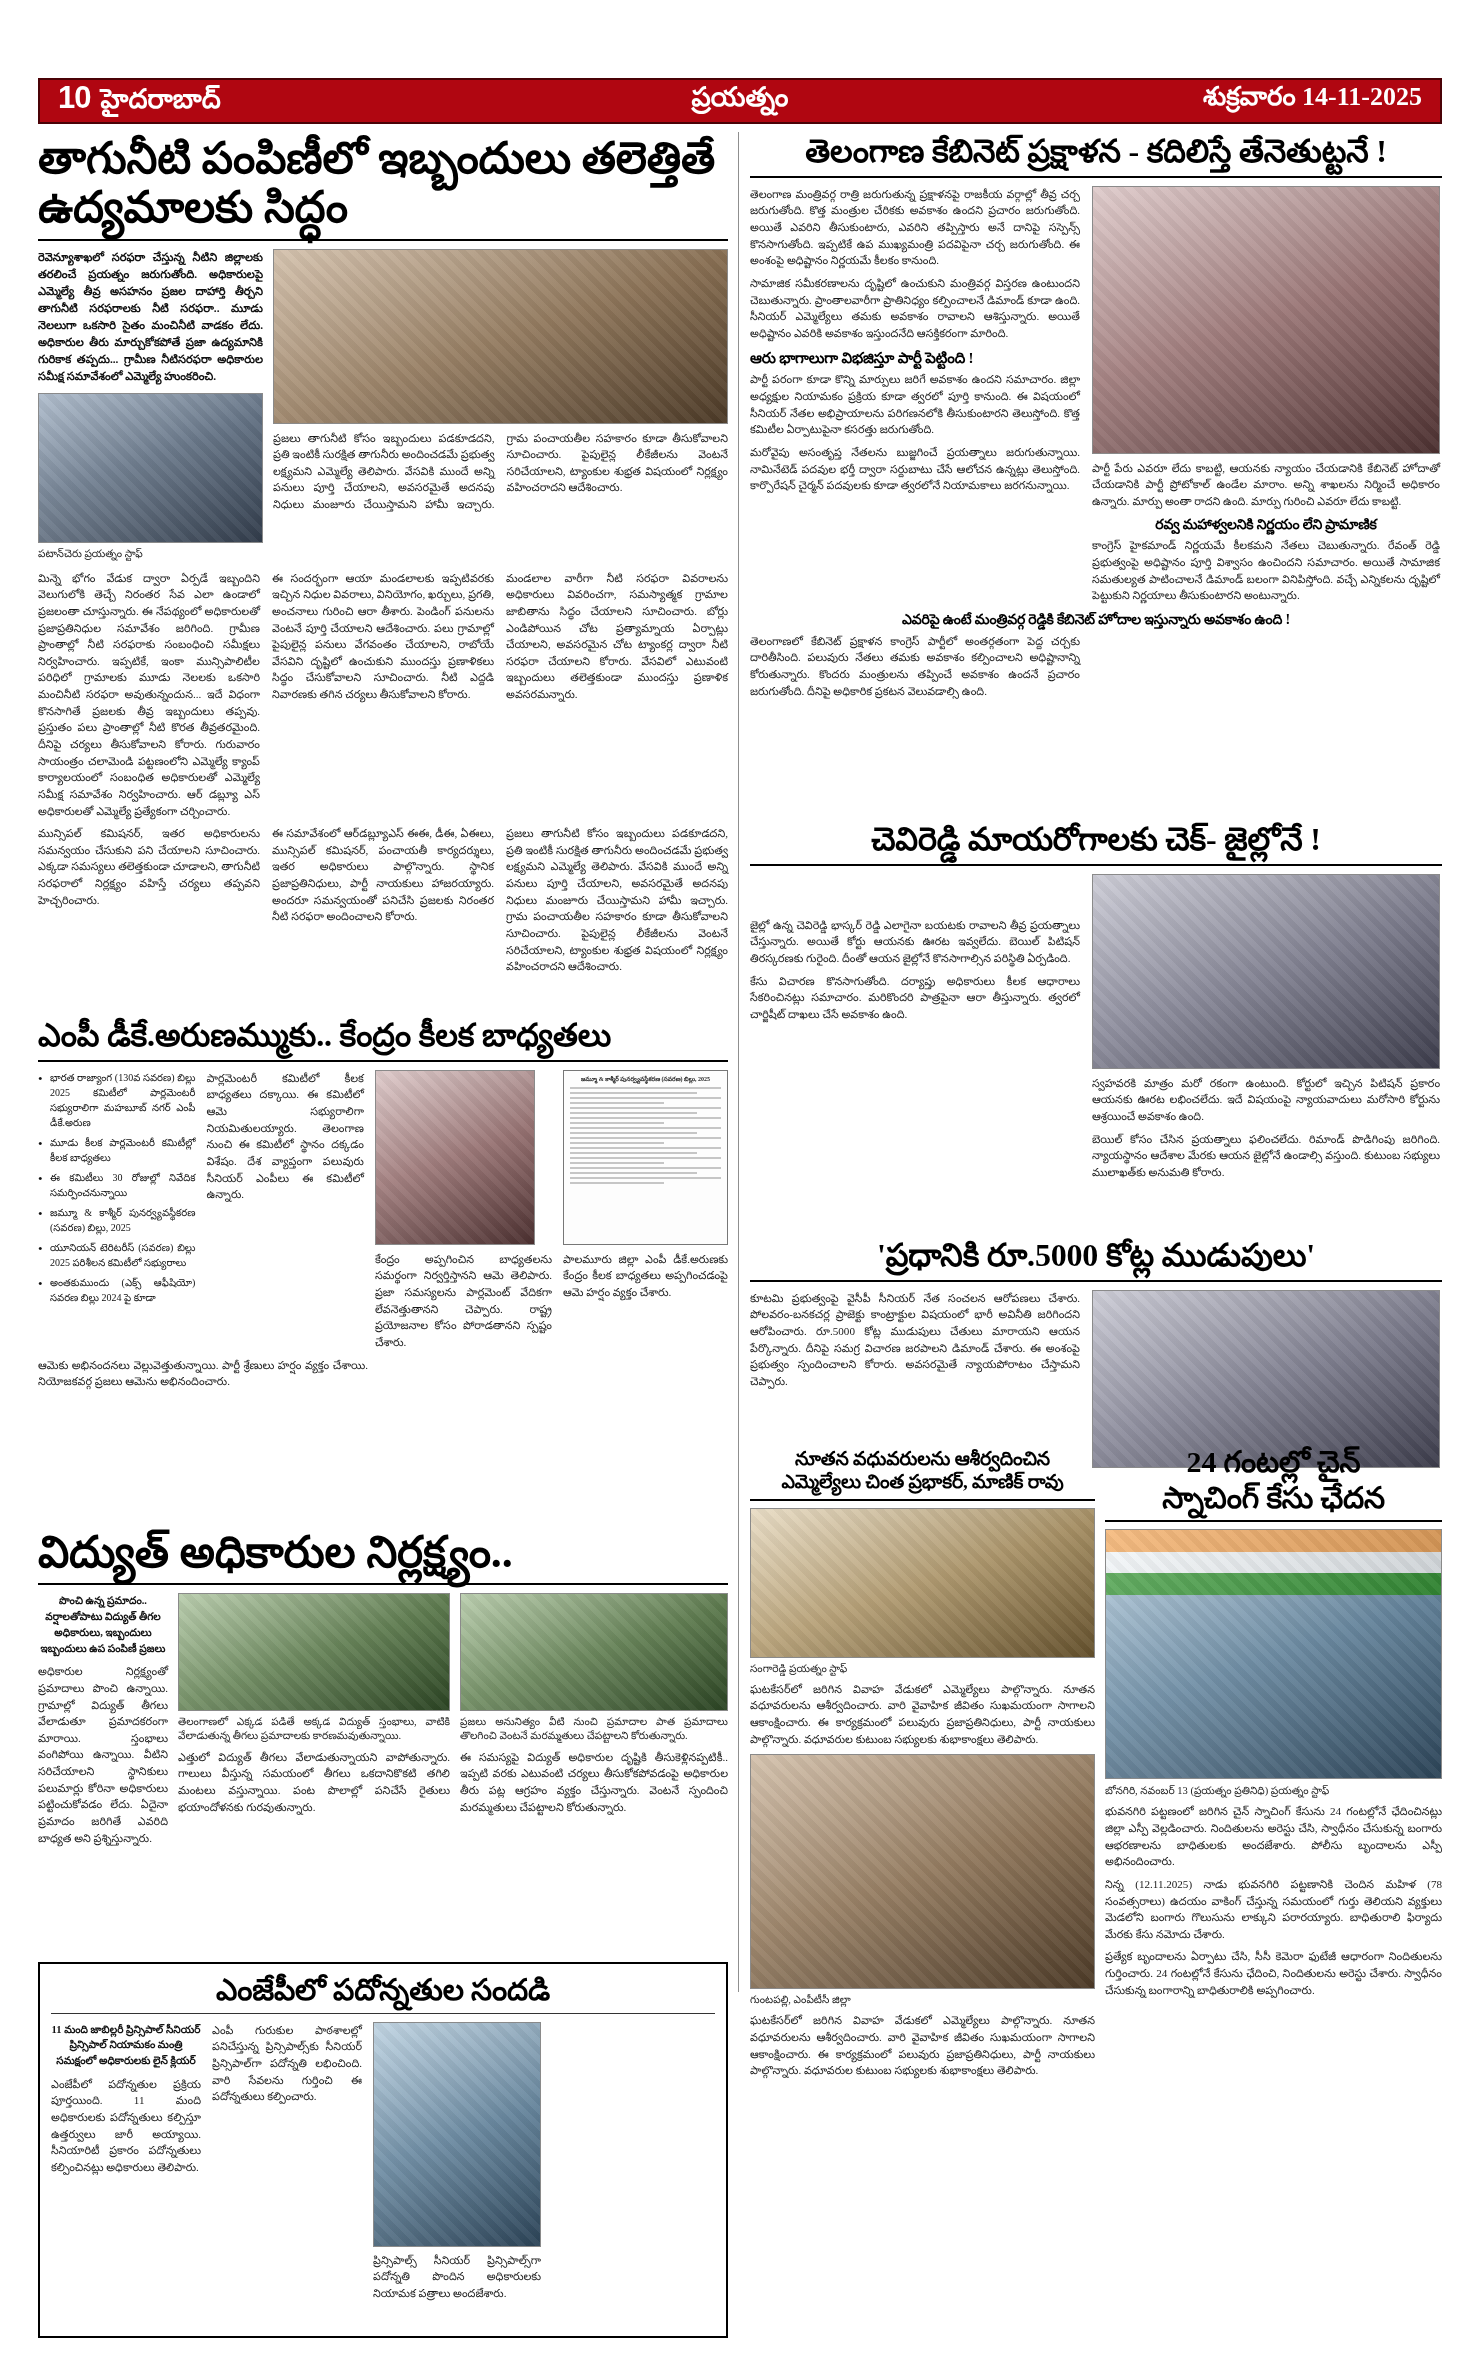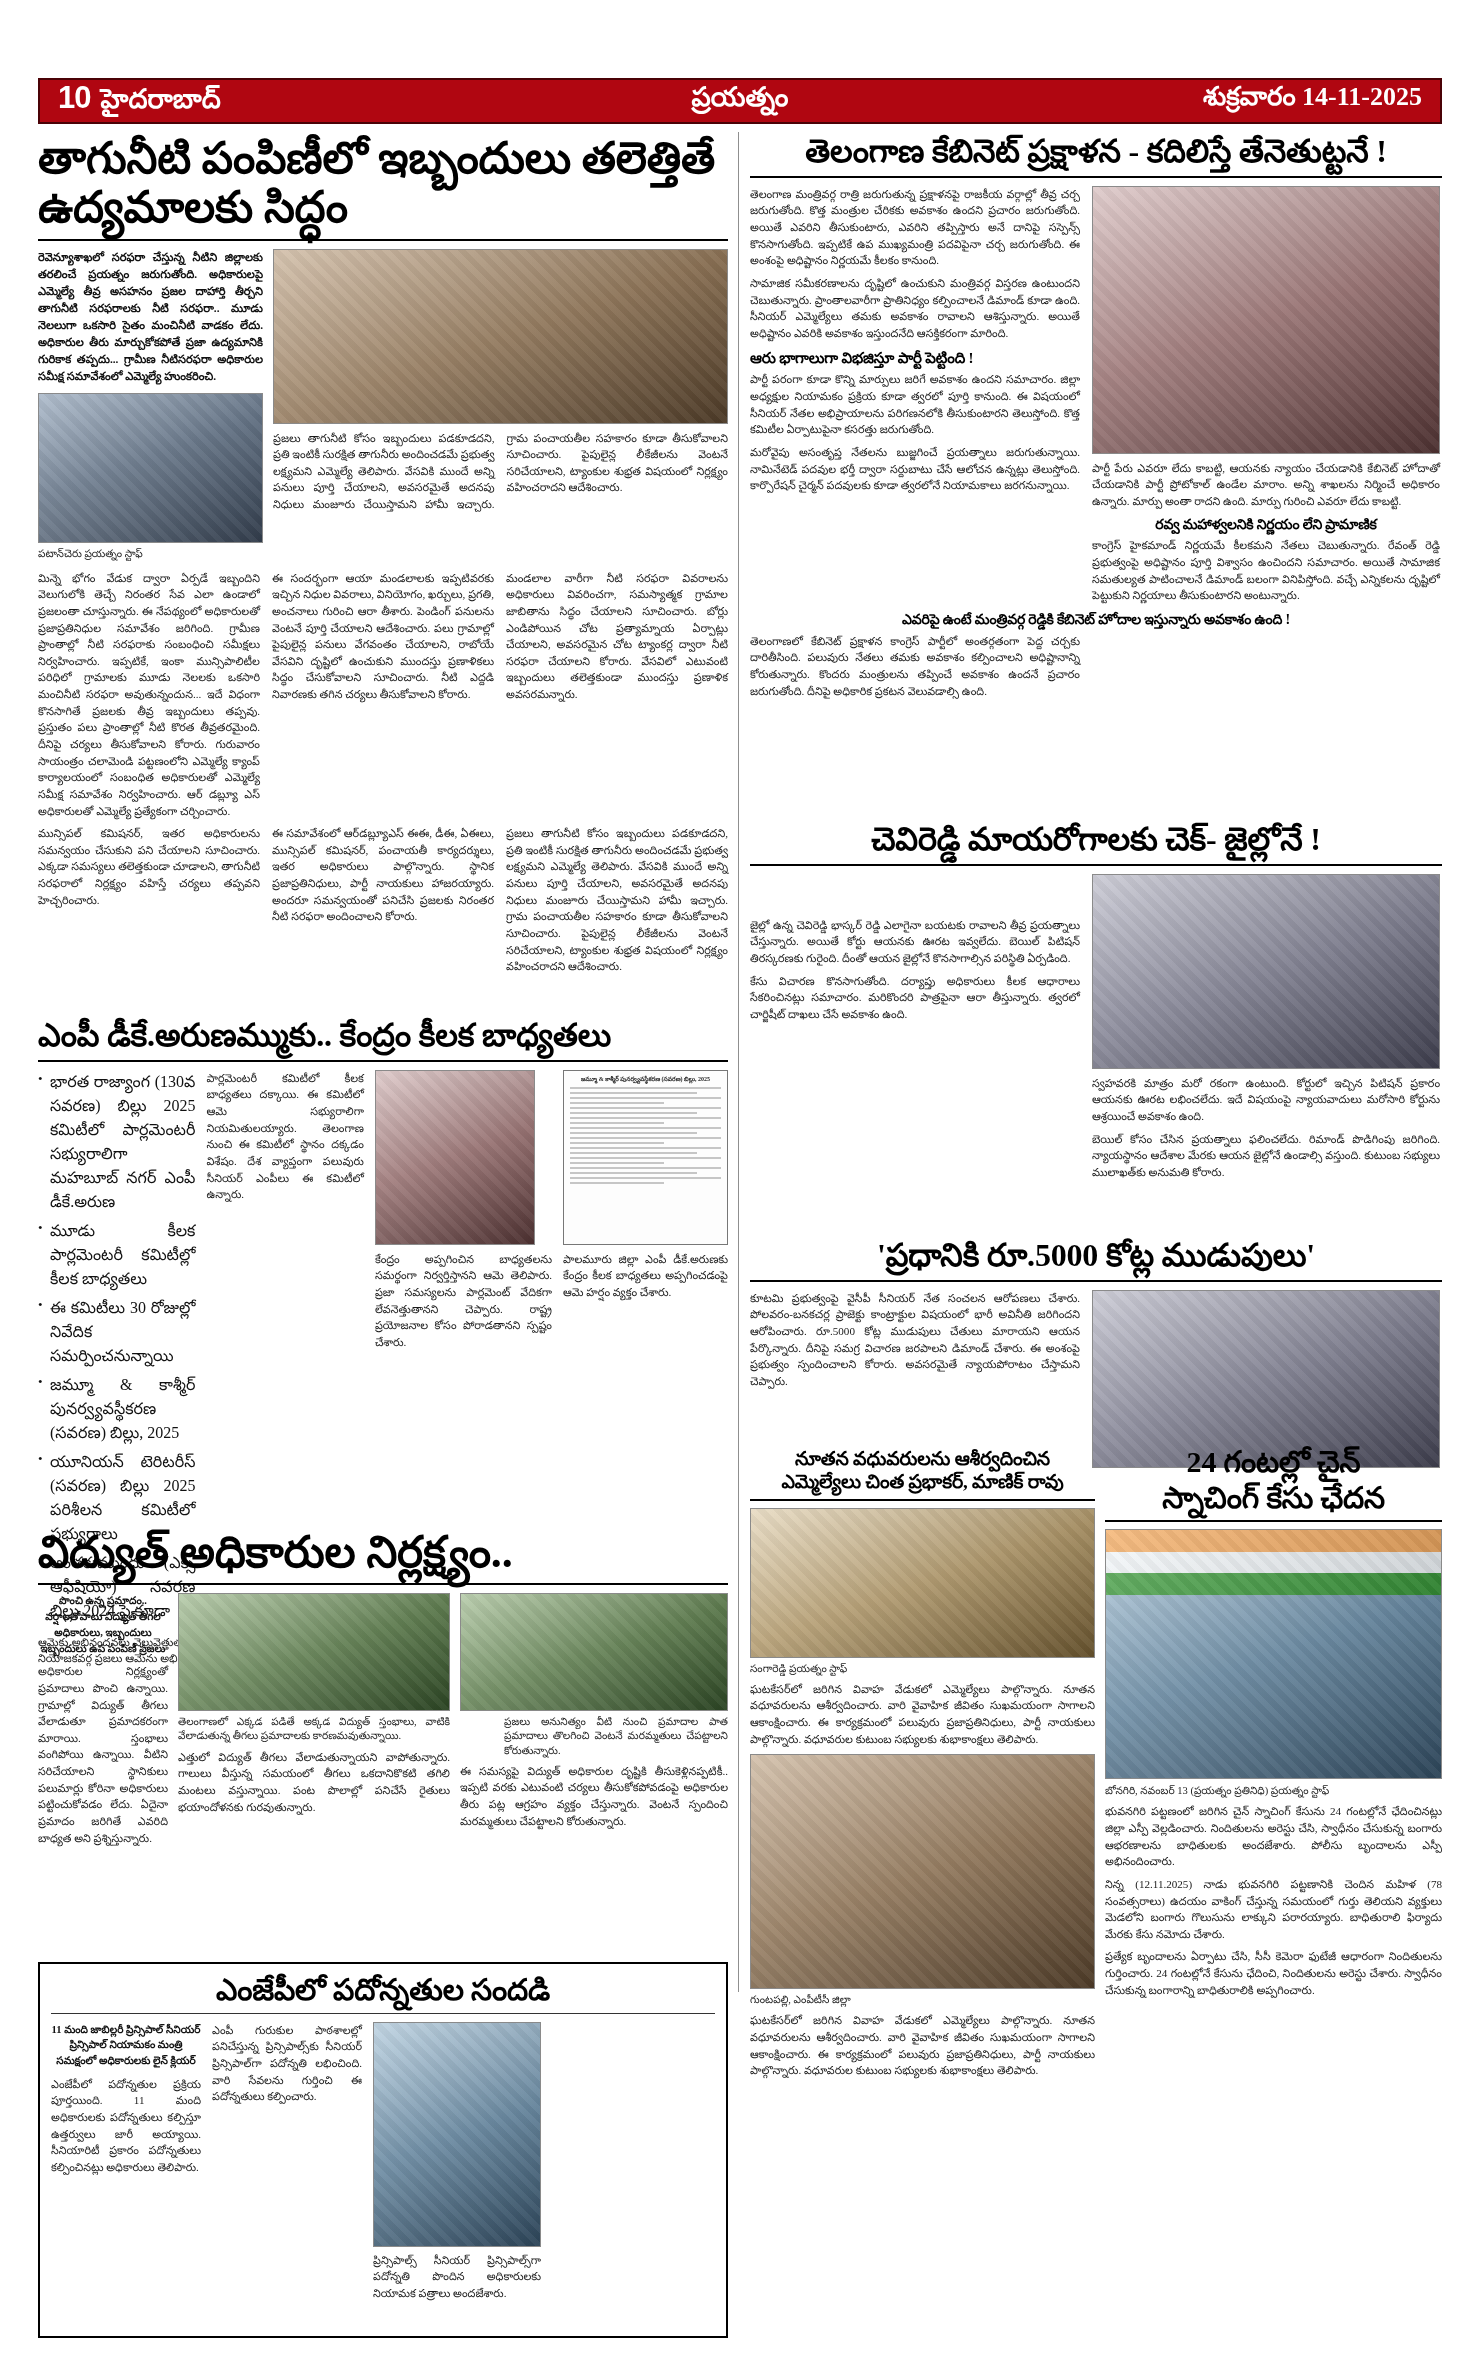--- a/index.html
+++ b/index.html
@@ -74,21 +74,21 @@
   .ph-f{background:linear-gradient(160deg,#e0cfae,#b79a63 50%,#7a6236);}
   .ph-g{background:linear-gradient(160deg,#a8c4d8,#5f87a5 50%,#36536b);}
   .box{border:2px solid #000;box-sizing:border-box;}
   .col{box-sizing:border-box;}
   .dek{
     font-size:11.4px;line-height:1.5;font-weight:700;color:#111;
     text-align:justify;
   }
   .bullets{margin:0;padding:0;list-style:none;}
   .bullets li{
-    font-size:16px;line-height:1.5;text-align:justify;
+    font-size:10px;line-height:1.5;text-align:justify;
     margin-bottom:5px;padding-left:12px;position:relative;
   }
   .bullets li::before{
     content:"\2022";position:absolute;left:0;top:-1px;font-size:13px;
   }
   .doc-thumb{
     background:#fdfdfd;border:1px solid #777;box-sizing:border-box;
     padding:5px 6px;overflow:hidden;
   }
   .doc-thumb .dt-h{font-size:6px;font-weight:700;text-align:center;line-height:1.3;color:#222;}
@@ -253,21 +253,21 @@
         <div class="dek" style="font-size:10.5px;text-align:center;">పొంచి ఉన్న ప్రమాదం.. వర్షాలతోపాటు విద్యుత్ తీగల అధికారులు, ఇబ్బందులు ఇబ్బందులు ఉప పంపిణీ ప్రజలు</div>
         <div class="body-txt" style="margin-top:7px;">అధికారుల నిర్లక్ష్యంతో ప్రమాదాలు పొంచి ఉన్నాయి. గ్రామాల్లో విద్యుత్ తీగలు వేలాడుతూ ప్రమాదకరంగా మారాయి. స్తంభాలు వంగిపోయి ఉన్నాయి. వీటిని సరిచేయాలని స్థానికులు పలుమార్లు కోరినా అధికారులు పట్టించుకోవడం లేదు. ఏదైనా ప్రమాదం జరిగితే ఎవరిది బాధ్యత అని ప్రశ్నిస్తున్నారు.</div>
       </div>
       <div class="col" style="width:272px;">
         <div class="photo ph-c" style="width:272px;height:118px;"></div>
         <div class="cap" style="margin-top:4px;text-align:justify;font-weight:400;">తెలంగాణలో ఎక్కడ పడితే అక్కడ విద్యుత్ స్తంభాలు, వాటికి వేలాడుతున్న తీగలు ప్రమాదాలకు కారణమవుతున్నాయి.</div>
         <div class="body-txt" style="margin-top:5px;">ఎత్తులో విద్యుత్ తీగలు వేలాడుతున్నాయని వాపోతున్నారు. గాలులు వీస్తున్న సమయంలో తీగలు ఒకదానికొకటి తగిలి మంటలు వస్తున్నాయి. పంట పొలాల్లో పనిచేసే రైతులు భయాందోళనకు గురవుతున్నారు.</div>
       </div>
       <div class="col" style="width:268px;">
         <div class="photo ph-c" style="width:268px;height:118px;"></div>
-        <div class="cap" style="margin-top:4px;text-align:justify;font-weight:400;margin-left:44px;">ప్రజలు అనునిత్యం వీటి నుంచి ప్రమాదాల పాత ప్రమాదాలు తొలగించి వెంటనే మరమ్మతులు చేపట్టాలని కోరుతున్నారు.</div>
+        <div class="cap" style="margin-top:4px;text-align:justify;font-weight:400;">ప్రజలు అనునిత్యం వీటి నుంచి ప్రమాదాల పాత ప్రమాదాలు తొలగించి వెంటనే మరమ్మతులు చేపట్టాలని కోరుతున్నారు.</div>
         <div class="body-txt" style="margin-top:5px;">ఈ సమస్యపై విద్యుత్ అధికారుల దృష్టికి తీసుకెళ్లినప్పటికీ.. ఇప్పటి వరకు ఎటువంటి చర్యలు తీసుకోకపోవడంపై అధికారుల తీరు పట్ల ఆగ్రహం వ్యక్తం చేస్తున్నారు. వెంటనే స్పందించి మరమ్మతులు చేపట్టాలని కోరుతున్నారు.</div>
       </div>
     </div>
   </div>
 
   <div style="position:absolute;left:750px;top:1448px;width:345px;">
     <div class="hl hl-c" style="font-size:19px;">నూతన వధువరులను ఆశీర్వదించిన</div>
     <div class="hl hl-c" style="font-size:19px;margin-top:2px;">ఎమ్మెల్యేలు చింత ప్రభాకర్, మాణిక్ రావు</div>
     <div class="rule" style="margin-top:6px;"></div>
     <div class="photo ph-f" style="width:345px;height:150px;margin-top:7px;"></div>

